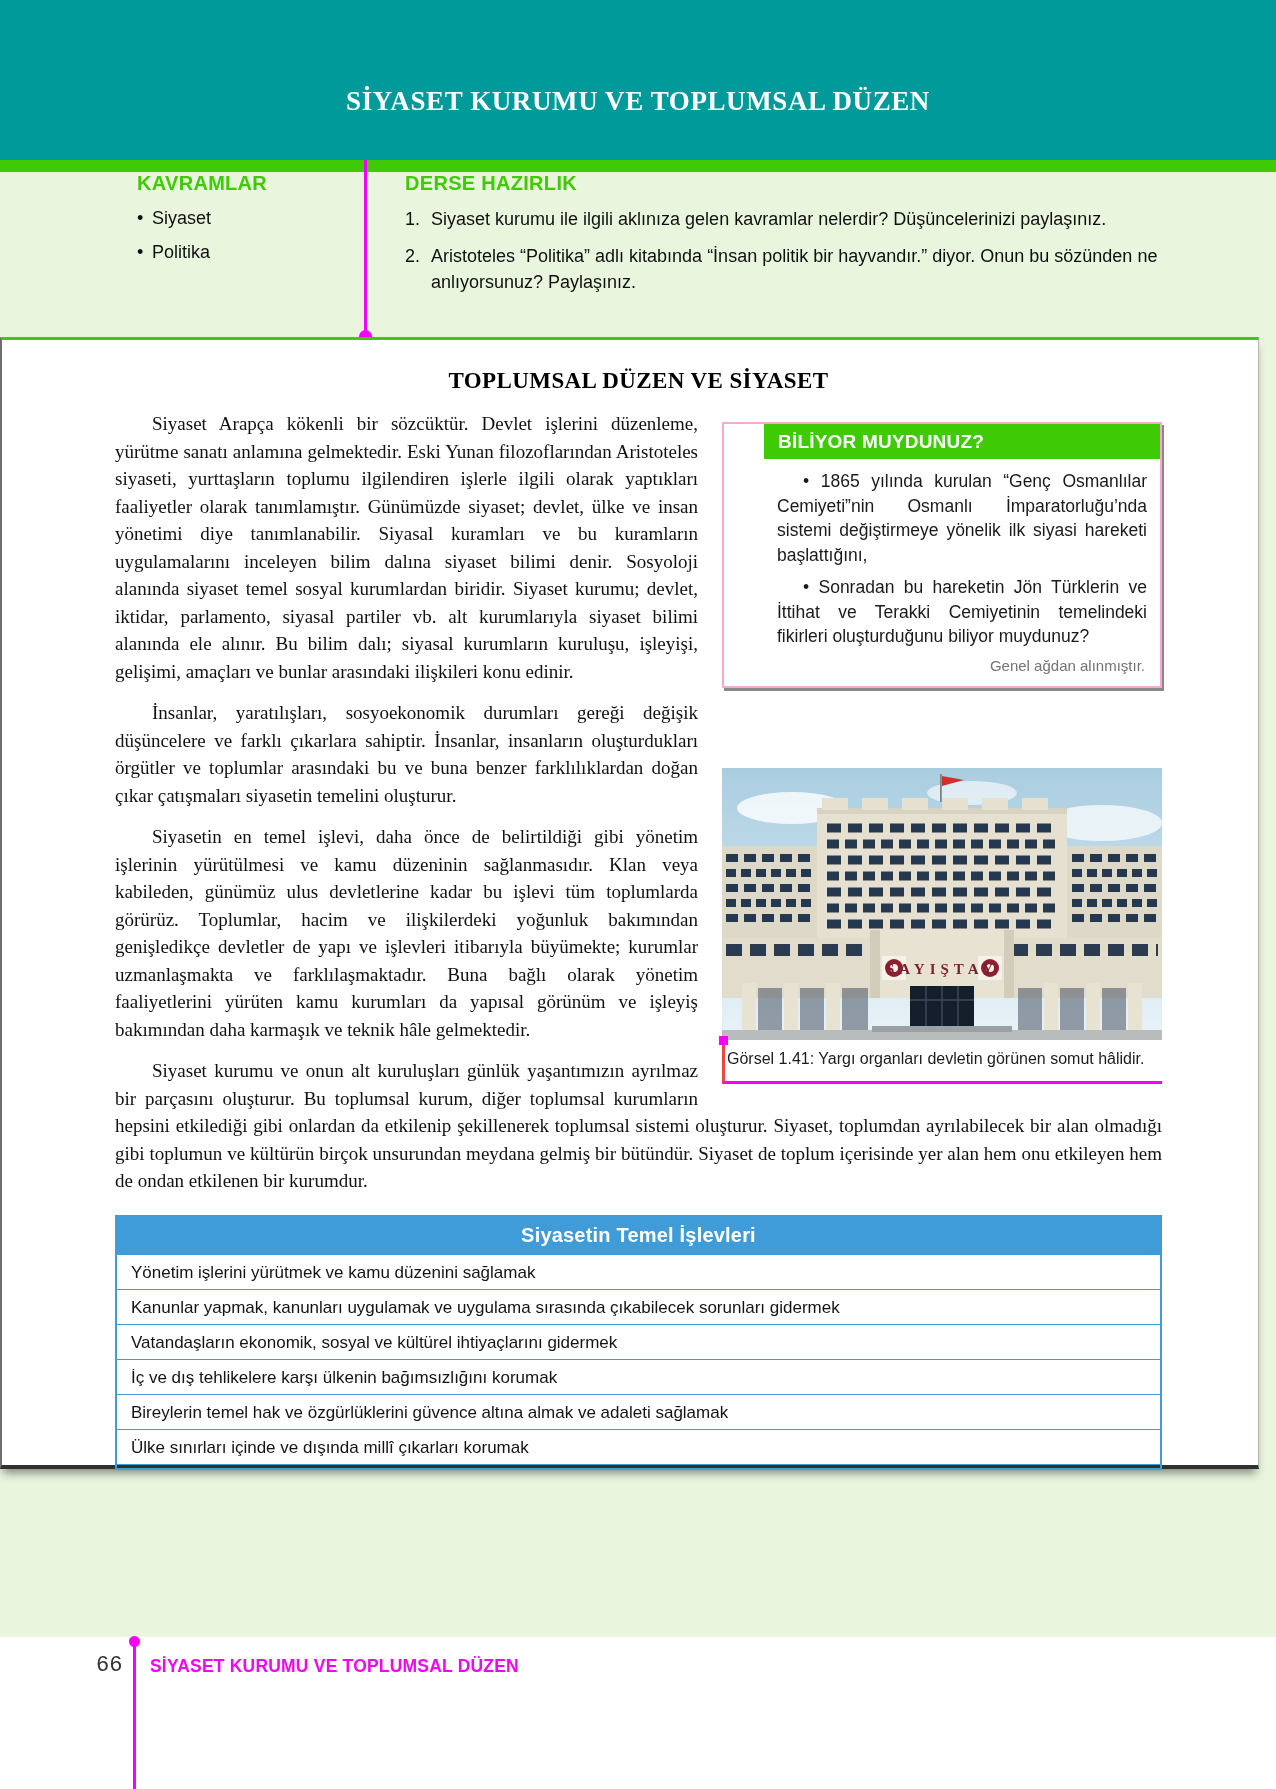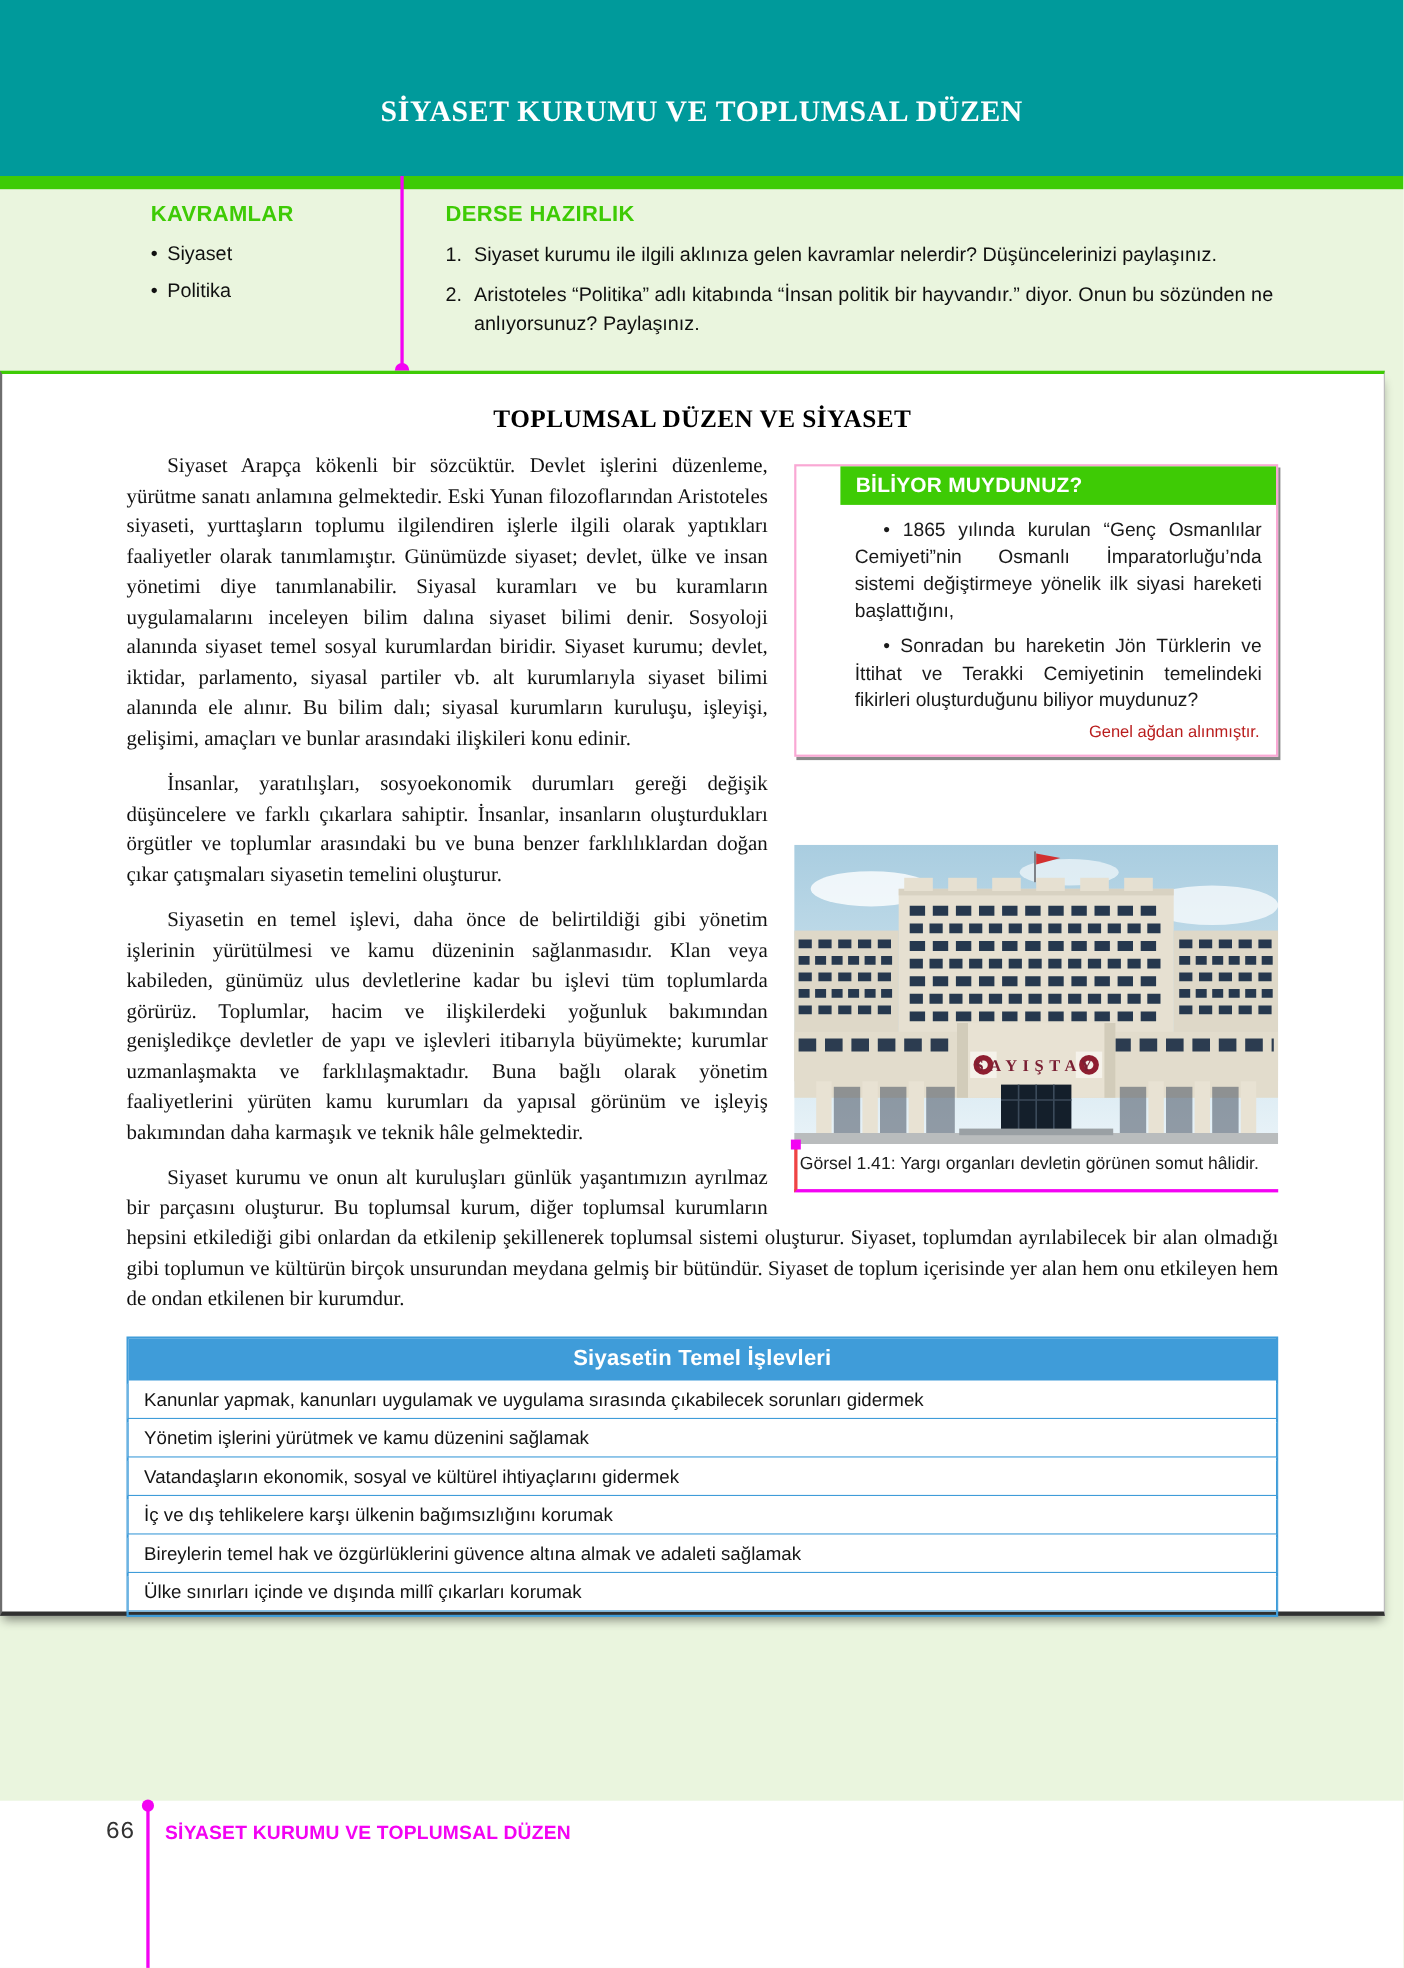--- a/index.html
+++ b/index.html
@@ -10,21 +10,21 @@
   
   .banner { position:absolute; top:0; left:0; width:1276px; height:160px; background:#009a9b; }
   .banner-title { position:absolute; left:0; right:0; top:86px; text-align:center;
     color:#ffffff; font-family:"Liberation Serif", serif; font-weight:700;
     font-size:27px; letter-spacing:0.6px; }
 
   
   .stripe { position:absolute; top:160px; left:0; width:1276px; height:12px; background:#3ecb05; }
 
   
-  .prep { position:absolute; top:176px; left:0; width:1146px; height:165px; }
+  .prep { position:absolute; top:164px; left:0; width:1146px; height:165px; }
   .kavramlar { position:absolute; left:137px; top:8px; width:210px; font-family:"Liberation Sans", sans-serif; }
   .prep-heading { color:#3ecb05; font-family:"Liberation Sans", sans-serif; font-weight:700; font-size:20px; letter-spacing:0.3px; }
   .kv-item { display:flex; margin-top:13px; font-size:18px; color:#101010; }
   .kv-item .bullet { width:15px; color:#101010; }
   .derse { position:absolute; left:405px; top:8px; width:770px; font-family:"Liberation Sans", sans-serif; }
   .dh-item { display:flex; margin-top:11px; font-size:18px; line-height:26px; color:#101010; }
   .dh-item .num { width:26px; flex:0 0 26px; }
   .divider-v { position:absolute; left:364px; top:160px; width:3px; height:177px; background:#f303f3; }
   .divider-dot { position:absolute; left:359px; top:330px; width:13px; height:13px; border-radius:50%; background:#f303f3; }
 
@@ -39,21 +39,21 @@
   .para { font-size:19px; line-height:27.5px; text-align:justify; color:#111; text-indent:37px; margin-bottom:14px; }
 
   
   .rightcol { float:right; width:440px; margin:12px 0 10px 24px; }
 
   .know-box { border:2px solid #f9a8d4; background:#fff; box-shadow:2px 3px 0 rgba(40,40,40,.55);padding-left:40px; }
   .know-head { background:#3ecb05; color:#fff; font-family:"Liberation Sans", sans-serif;
     font-weight:700; font-size:19px; padding:7px 14px 6px; letter-spacing:0.2px; }
   .know-body { padding:10px 13px 8px; font-family:"Liberation Sans", sans-serif; }
   .know-item { font-size:17.5px; line-height:24.5px; text-align:justify; color:#1a1a1a; text-indent:26px; margin-bottom:8px; }
-  .know-source { text-align:right; font-size:15px; color:#b91c1c; font-family:"Liberation Sans", sans-serif; padding:0 2px 4px; }
+  .know-source { text-align:right; font-size:15px; color:#737373; font-family:"Liberation Sans", sans-serif; padding:0 2px 4px; }
 
   .figure { margin-top:80px; position:relative;border-radius:28px; }
   .figure-img { width:440px; height:272px; display:block; }
   .figure-captionwrap { position:relative; border-left:3px solid #ef4444; border-bottom:3px solid #f303f3;
     padding:10px 6px 13px 2px; }
   .figure-dot { position:absolute; left:-6px; top:-4px; width:9px; height:9px; background:#f303f3; }
   .figure-caption { font-family:"Liberation Sans", sans-serif; font-size:16px; color:#1c1c1c; }
 
   
   .functions { clear:none; margin-top:20px; border:2px solid #3f9cd9; }
@@ -233,22 +233,22 @@
       </div>
     </div>
 
     <p class="para">Siyaset Arapça kökenli bir sözcüktür. Devlet işlerini düzenleme, yürütme sanatı anlamına gelmektedir. Eski Yunan filozoflarından Aristoteles siyaseti, yurttaşların toplumu ilgilendiren işlerle ilgili olarak yaptıkları faaliyetler olarak tanımlamıştır. Günümüzde siyaset; devlet, ülke ve insan yönetimi diye tanımlanabilir. Siyasal kuramları ve bu kuramların uygulamalarını inceleyen bilim dalına siyaset bilimi denir. Sosyoloji alanında siyaset temel sosyal kurumlardan biridir. Siyaset kurumu; devlet, iktidar, parlamento, siyasal partiler vb. alt kurumlarıyla siyaset bilimi alanında ele alınır. Bu bilim dalı; siyasal kurumların kuruluşu, işleyişi, gelişimi, amaçları ve bunlar arasındaki ilişkileri konu edinir.</p>
     <p class="para">İnsanlar, yaratılışları, sosyoekonomik durumları gereği değişik düşüncelere ve farklı çıkarlara sahiptir. İnsanlar, insanların oluşturdukları örgütler ve toplumlar arasındaki bu ve buna benzer farklılıklardan doğan çıkar çatışmaları siyasetin temelini oluşturur.</p>
     <p class="para">Siyasetin en temel işlevi, daha önce de belirtildiği gibi yönetim işlerinin yürütülmesi ve kamu düzeninin sağlanmasıdır. Klan veya kabileden, günümüz ulus devletlerine kadar bu işlevi tüm toplumlarda görürüz. Toplumlar, hacim ve ilişkilerdeki yoğunluk bakımından genişledikçe devletler de yapı ve işlevleri itibarıyla büyümekte; kurumlar uzmanlaşmakta ve farklılaşmaktadır. Buna bağlı olarak yönetim faaliyetlerini yürüten kamu kurumları da yapısal görünüm ve işleyiş bakımından daha karmaşık ve teknik hâle gelmektedir.</p>
     <p class="para">Siyaset kurumu ve onun alt kuruluşları günlük yaşantımızın ayrılmaz bir parçasını oluşturur. Bu toplumsal kurum, diğer toplumsal kurumların hepsini etkilediği gibi onlardan da etkilenip şekillenerek toplumsal sistemi oluşturur. Siyaset, toplumdan ayrılabilecek bir alan olmadığı gibi toplumun ve kültürün birçok unsurundan meydana gelmiş bir bütündür. Siyaset de toplum içerisinde yer alan hem onu etkileyen hem de ondan etkilenen bir kurumdur.</p>
 
     <div class="functions">
       <div class="fn-title">Siyasetin Temel İşlevleri</div>
+      <div class="fn-row">Yönetim işlerini yürütmek ve kamu düzenini sağlamak</div>
       <div class="fn-row">Kanunlar yapmak, kanunları uygulamak ve uygulama sırasında çıkabilecek sorunları gidermek</div>
-      <div class="fn-row">Yönetim işlerini yürütmek ve kamu düzenini sağlamak</div>
       <div class="fn-row">Vatandaşların ekonomik, sosyal ve kültürel ihtiyaçlarını gidermek</div>
       <div class="fn-row">İç ve dış tehlikelere karşı ülkenin bağımsızlığını korumak</div>
       <div class="fn-row">Bireylerin temel hak ve özgürlüklerini güvence altına almak ve adaleti sağlamak</div>
       <div class="fn-row">Ülke sınırları içinde ve dışında millî çıkarları korumak</div>
     </div>
   </div>
 
   <div class="footer">
     <div class="page-num">66</div>
     <div class="footer-line"></div>

